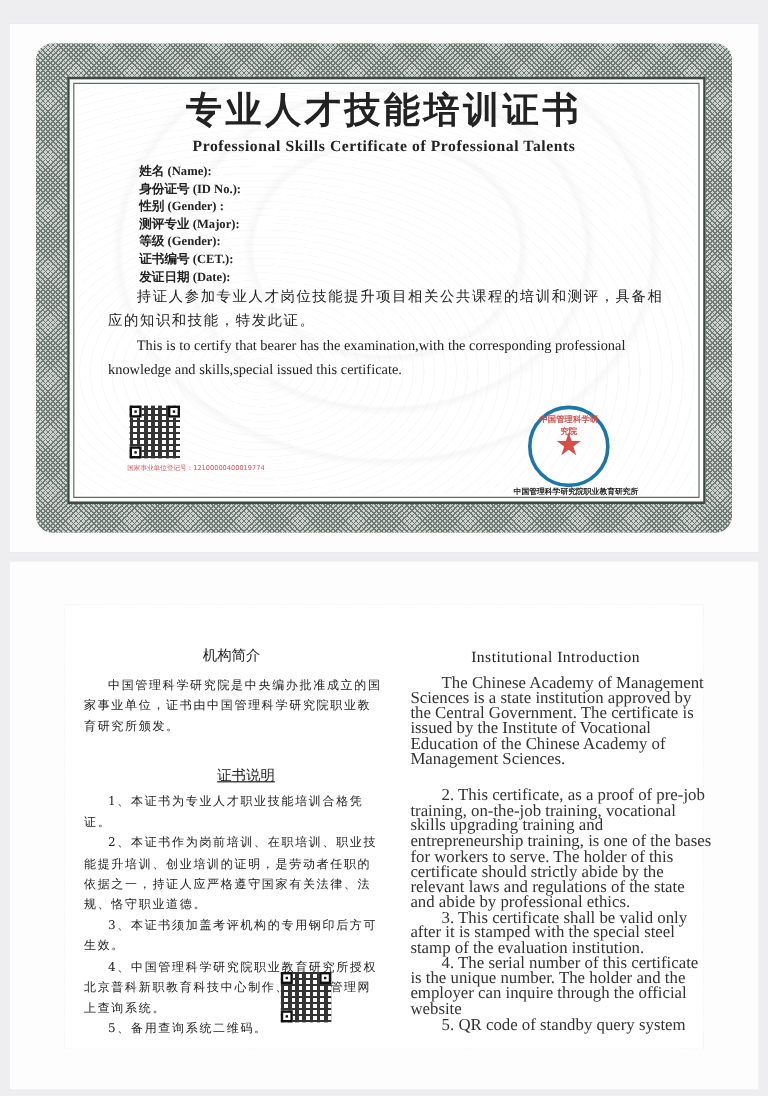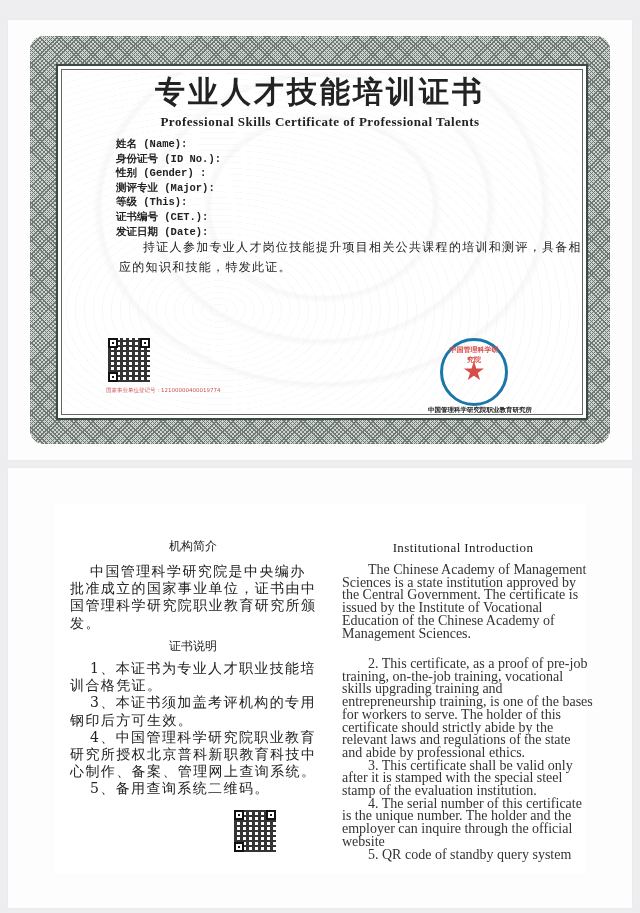--- a/index.html
+++ b/index.html
@@ -23,22 +23,22 @@
       radial-gradient(ellipse at 50% 40%, transparent 30%, rgba(200,200,200,0.25) 31%, transparent 33%),
       radial-gradient(ellipse at 50% 40%, transparent 45%, rgba(200,200,200,0.25) 46%, transparent 48%),
       radial-gradient(ellipse at 50% 40%, transparent 60%, rgba(200,200,200,0.25) 61%, transparent 63%),
       repeating-radial-gradient(ellipse at 30% 70%, transparent 0 8px, rgba(210,210,210,0.25) 8px 9px);
   }
 
   .title-cn { position:absolute; left:0; right:0; top:52px; text-align:center;
     font-family:"DejaVu Serif", serif; font-size:30px; font-weight:bold; letter-spacing:3px; color:#222; }
   .title-en { position:absolute; left:0; right:0; top:94px; text-align:center;
     font-family:"Liberation Serif", serif; font-size:13px; font-weight:bold; color:#222; letter-spacing:0.5px; }
-  .fields { position:absolute; left:108px; top:117px; font-family:Liberation Mono, monospace; font-size:10.5px; font-weight:bold; color:#222; line-height:14.6px; }
-  .body-cn { position:absolute; left:82px; top:217px; width:470px; font-family:"DejaVu Serif", serif; font-size:12px; color:#222; line-height:20px; text-indent:24px; letter-spacing:1.3px;margin-left:29px; }
+  .fields { position:absolute; left:108px; top:117px; font-family:Liberation Serif, serif; font-size:10.5px; font-weight:bold; color:#222; line-height:14.6px; }
+  .body-cn { position:absolute; left:82px; top:217px; width:470px; font-family:"DejaVu Serif", serif; font-size:12px; color:#222; line-height:20px; text-indent:24px; letter-spacing:1.3px; }
   .body-en { position:absolute; left:82px; top:258px; width:480px; font-family:"Liberation Serif", serif; font-size:12px; color:#222; line-height:20px; text-indent:24px; }
 
   .qr { position:absolute; background:#fff; }
   .qr-grid { width:100%; height:100%;
     background:
       repeating-linear-gradient(90deg, #111 0 3px, transparent 3px 6px),
       repeating-linear-gradient(0deg, #111 0 2px, transparent 2px 5px);
     opacity:0.85; }
   .finder { position:absolute; width:10px; height:10px; border:2px solid #111; background:#fff; box-sizing:border-box; }
   .finder::after { content:""; position:absolute; left:2px; top:2px; width:2px; height:2px; background:#111; }
@@ -54,21 +54,21 @@
     border:14px solid transparent; box-sizing:border-box;
     background:
       repeating-linear-gradient(90deg, #e3e3e3 0 6px, #f6f6f6 6px 9px) top/100% 14px no-repeat,
       repeating-linear-gradient(90deg, #e3e3e3 0 6px, #f6f6f6 6px 9px) bottom/100% 14px no-repeat,
       repeating-linear-gradient(0deg, #e3e3e3 0 6px, #f6f6f6 6px 9px) left/14px 100% no-repeat,
       repeating-linear-gradient(0deg, #e3e3e3 0 6px, #f6f6f6 6px 9px) right/14px 100% no-repeat;
   }
   .back-inner { position:absolute; left:46px; top:36px; width:532px; height:370px; background:#fff; }
   .h-cn { position:absolute; font-family:"DejaVu Sans", sans-serif; font-size:12px; color:#222; text-align:center; }
   .h-en { position:absolute; font-family:"Liberation Serif", serif; font-size:13px; color:#222; text-align:center; letter-spacing:0.4px; }
-  .p-cn { position:absolute; font-family:"DejaVu Serif", serif; font-size:14px; color:#222; line-height:17.2px; letter-spacing:1.4px; }
+  .p-cn { position:absolute; font-family:"DejaVu Serif", serif; font-size:10px; color:#222; line-height:17.2px; letter-spacing:1.4px; }
   .p-cn p { margin:0; text-indent:20px; }
   .p-en { position:absolute; font-family:"Liberation Serif", serif; font-size:14px; color:#333; line-height:12.7px; }
   .p-en p { margin:0; text-indent:26px; }
 </style>
 </head>
 <body>
 
 <div class="card" id="front">
   <div class="wavy-outer"></div>
   <div class="wavy-inner">
@@ -76,26 +76,27 @@
     </div>
 
   <div class="title-cn">专业人才技能培训证书</div>
   <div class="title-en">Professional Skills Certificate of Professional Talents</div>
 
   <div class="fields">
     <div>姓名 (Name):</div>
     <div>身份证号 (ID No.):</div>
     <div>性别 (Gender) :</div>
     <div>测评专业 (Major):</div>
-    <div>等级 (This):</div>
+    <div>等级 (Gender):</div>
     <div>证书编号 (CET.):</div>
     <div>发证日期 (Date):</div>
   </div>
 
   <div class="body-cn">持证人参加专业人才岗位技能提升项目相关公共课程的培训和测评，具备相应的知识和技能，特发此证。</div>
+  <div class="body-en">This is to certify that bearer has the examination,with the corresponding professional knowledge and skills,special issued this certificate.</div>
 
   <div class="qr" style="left:100px; top:318px; width:42px; height:44px;">
     <div class="qr-grid"></div>
     <div class="finder" style="left:0;top:0;"></div>
     <div class="finder" style="right:0;top:0;"></div>
     <div class="finder" style="left:0;bottom:0;"></div>
   </div>
   <div class="reg">国家事业单位登记号：12100000400019774</div>
 
   <div class="seal">
@@ -107,23 +108,24 @@
 
 <div class="card" id="back">
   <div class="back-border"></div>
   <div class="back-inner"></div>
 
   <div class="h-cn" style="left:60px; width:250px; top:70px;">机构简介</div>
   <div class="p-cn" style="left:62px; width:248px; top:95px;">
     <p>中国管理科学研究院是中央编办批准成立的国家事业单位，证书由中国管理科学研究院职业教育研究所颁发。</p>
   </div>
 
-  <div class="h-cn" style="left:60px; width:250px; top:170px;">证书说明</div>
+  <div class="h-cn" style="left:72px; width:250px; top:170px;text-decoration:underline;">证书说明</div>
   <div class="p-cn" style="left:62px; width:248px; top:192px;">
     <p>1、本证书为专业人才职业技能培训合格凭证。</p>
+    <p>2、本证书作为岗前培训、在职培训、职业技能提升培训、创业培训的证明，是劳动者任职的依据之一，持证人应严格遵守国家有关法律、法规、恪守职业道德。</p>
     <p>3、本证书须加盖考评机构的专用钢印后方可生效。</p>
     <p>4、中国管理科学研究院职业教育研究所授权北京普科新职教育科技中心制作、备案、管理网上查询系统。</p>
     <p>5、备用查询系统二维码。</p>
   </div>
 
   <div class="qr" style="left:226px; top:342px; width:42px; height:42px;">
     <div class="qr-grid"></div>
     <div class="finder" style="left:0;top:0;"></div>
     <div class="finder" style="right:0;top:0;"></div>
     <div class="finder" style="left:0;bottom:0;"></div>

